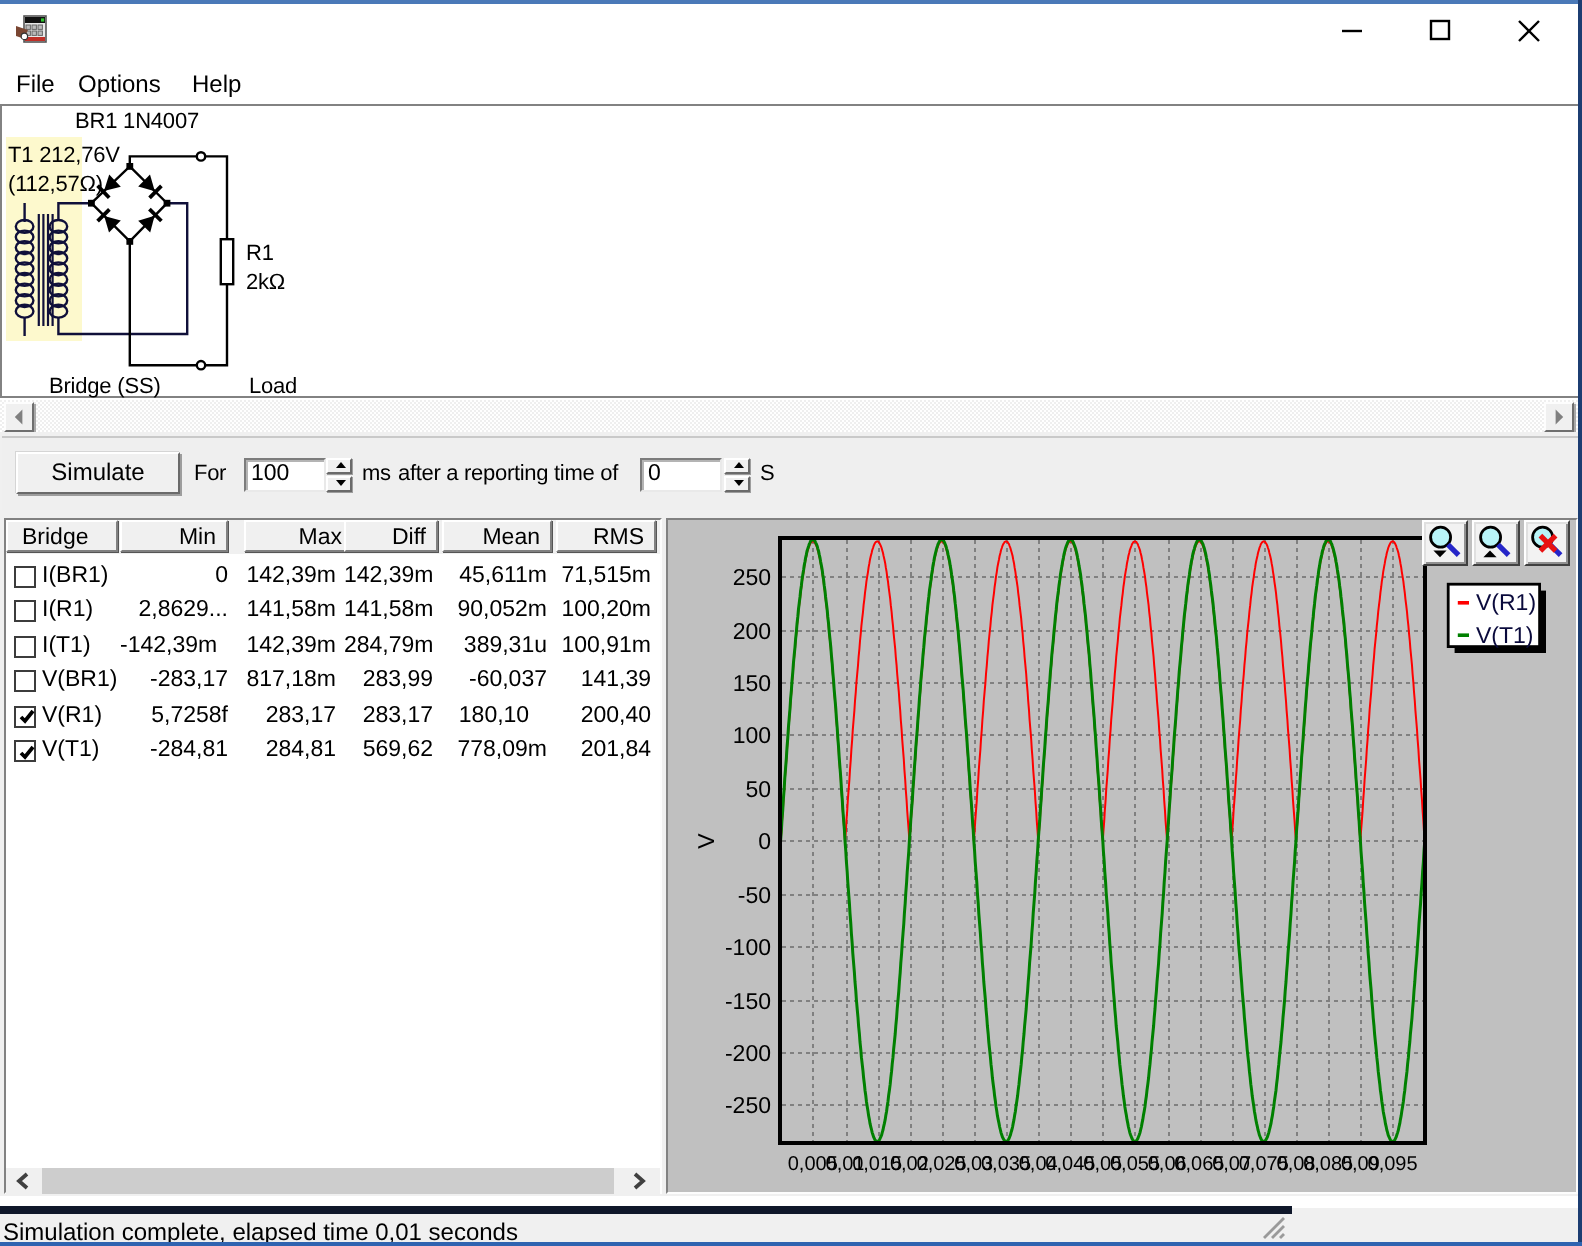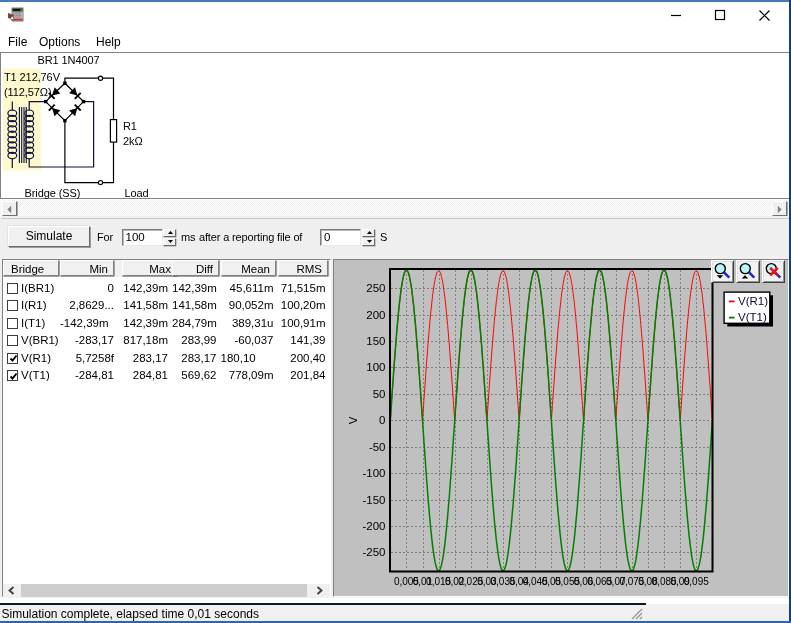--- a/index.html
+++ b/index.html
@@ -27,21 +27,21 @@
 .hsb2 {position:absolute;left:0;top:324px;width:327px;height:12.5px;background:#f0f0f0}
 .hsb2 .thumb {position:absolute;left:17.5px;top:0;width:286px;height:12.5px;background:#cdcdcd}
 .chpanel {position:absolute;left:333px;top:259px;width:456px;height:338px;border:1px solid;border-color:#828282 #fdfdfd #fdfdfd #828282;background:#c0c0c0}
 .gd {stroke:#808080;stroke-width:1;stroke-dasharray:2 2;fill:none}
 .yl {font-size:11.5px;fill:#000}
 .xl {font-size:10px;fill:#000}
 .lg {font-size:11.5px;fill:#0a0a3c}
 .ct {font-size:11px;fill:#000;letter-spacing:-0.1px}
 .zb {position:absolute;top:259.5px;width:23.5px;height:23.5px;background:#f2f2f2;border:1px solid;border-color:#fff #404040 #404040 #fff;box-shadow:inset 1px 1px 0 #e0e0e0, inset -1px -1px 0 #909090}
 .zb svg {position:absolute;left:1px;top:1.5px}
-.sbar {position:absolute;left:0;top:603px;width:646px;height:18px;background:#f0f0f0;border-top:2px solid #0f172a}
+.sbar {position:absolute;left:0;top:603px;width:646px;height:18px;background:#f0f0f0;border-top:4px solid #0f172a}
 .wc {position:absolute;top:0;height:30px}
 </style></head>
 <body>
 <div id="win">
 <div class="wc" style="left:646px;width:47px"><svg width="47" height="30">
         <line x1="25" y1="15.5" x2="35" y2="15.5" stroke="#000" stroke-width="1.2"></line>
       </svg></div>
 <div class="wc" style="left:693px;width:46px"><svg width="46" height="30">
         <rect x="22.5" y="10.5" width="9" height="9" fill="none" stroke="#000" stroke-width="1.2"></rect>
       </svg></div>
@@ -147,21 +147,21 @@
           <polygon points="3.5,1 6,4 1,4" fill="#000"></polygon>
         </svg>
       </div>
       <div style="top:8.5px">
         <svg width="7" height="5" viewBox="0 0 7 5">
           <polygon points="3.5,4 6,1 1,1" fill="#000"></polygon>
         </svg>
       </div>
     </div>
 <div class="lbl" style="left:181px;top:230.5px">ms</div>
-<div class="lbl" style="left:199px;top:230.5px">after a reporting file of</div>
+<div class="lbl" style="left:199px;top:230.5px">after a reporting time of</div>
 <div class="inp" style="left:320px;width:41px">0</div>
 <div class="spin" style="left:361.5px">
       <div style="top:0">
         <svg width="7" height="5" viewBox="0 0 7 5">
           <polygon points="3.5,1 6,4 1,4" fill="#000"></polygon>
         </svg>
       </div>
       <div style="top:8.5px">
         <svg width="7" height="5" viewBox="0 0 7 5">
           <polygon points="3.5,4 6,1 1,1" fill="#000"></polygon>
@@ -219,21 +219,21 @@
       <div class="tv" style="left:274.5px;width:48.0px;top:74.0px;text-align:right">141,39</div>
       <div class="cb" style="left:4px;top:92.7px">
         <svg width="9" height="9" viewBox="0 0 9 9" style="position:absolute;left:0.5px;top:0.5px">
           <path d="M1.5 4.5 L3.5 6.5 L7.5 1.5" fill="none" stroke="#000" stroke-width="1.9"></path>
         </svg>
       </div>
       <div class="tv" style="left:18px;top:91.5px">V(R1)</div>
       <div class="tv" style="left:57px;width:54.0px;top:91.5px;text-align:right">5,7258f</div>
       <div class="tv" style="left:115px;width:50.0px;top:91.5px;text-align:right">283,17</div>
       <div class="tv" style="left:169px;width:44.5px;top:91.5px;text-align:right">283,17</div>
-      <div class="tv" style="left:217.5px;width:53.0px;top:91.5px;text-align:left">180,10</div>
+      <div class="tv" style="left:217.5px;width:53.0px;top:91.5px;text-align:center">180,10</div>
       <div class="tv" style="left:274.5px;width:48.0px;top:91.5px;text-align:right">200,40</div>
       <div class="cb" style="left:4px;top:110.2px">
         <svg width="9" height="9" viewBox="0 0 9 9" style="position:absolute;left:0.5px;top:0.5px">
           <path d="M1.5 4.5 L3.5 6.5 L7.5 1.5" fill="none" stroke="#000" stroke-width="1.9"></path>
         </svg>
       </div>
       <div class="tv" style="left:18px;top:109.0px">V(T1)</div>
       <div class="tv" style="left:57px;width:54.0px;top:109.0px;text-align:right">-284,81</div>
       <div class="tv" style="left:115px;width:50.0px;top:109.0px;text-align:right">284,81</div>
       <div class="tv" style="left:169px;width:44.5px;top:109.0px;text-align:right">569,62</div>

